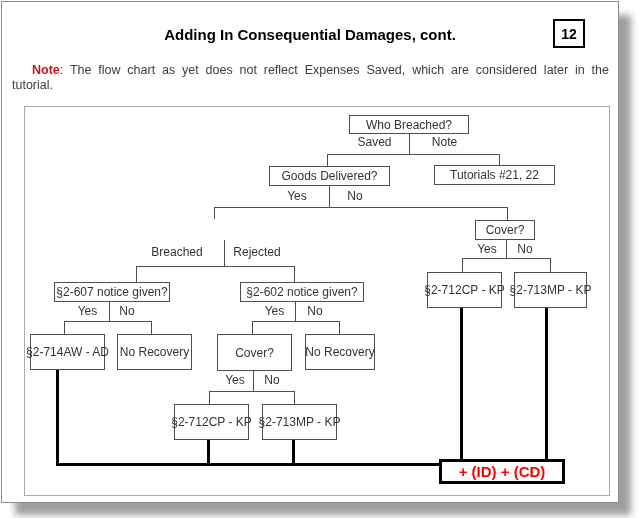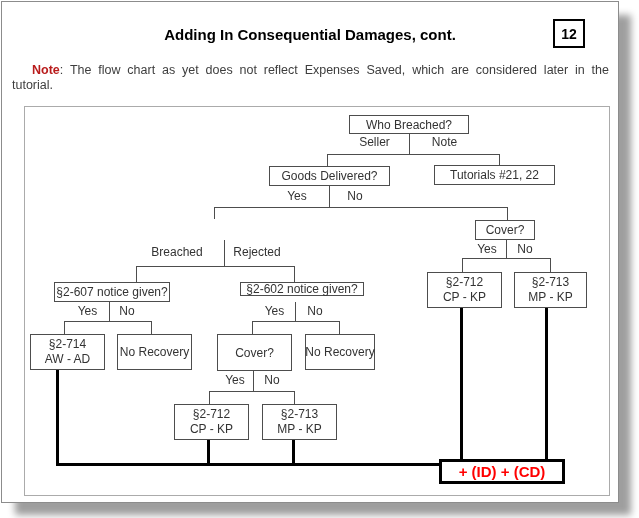--- a/index.html
+++ b/index.html
@@ -13,21 +13,21 @@
     font-size:14px;font-weight:bold;color:#000;}
   .note{position:absolute;left:10px;top:61px;width:597px;font-size:12.5px;
     color:#3d3d3d;line-height:15px;}
   .note .l1{text-align:justify;text-align-last:justify;}
   .note b{color:#b91c1c;padding-left:20px;}
   .fc-border{position:absolute;left:22px;top:104px;width:584px;height:388px;
     border:1px solid #ababab;}
   .fb{position:absolute;box-sizing:border-box;border:1px solid #4d4d4d;background:#fff;
     color:#333;font-size:12px;display:flex;align-items:center;justify-content:center;
     text-align:center;white-space:nowrap;}
-  .fb.two{flex-direction:column;line-height:15px;}
+  .fb.two{flex-direction:row;line-height:15px;}
   .fb.result{border:3px solid #000;font-weight:bold;font-size:15px;}
   .lbl{position:absolute;font-size:12px;color:#333;height:15px;line-height:15px;
     text-align:center;white-space:nowrap;}
   .ln{position:absolute;background:#4d4d4d;}
   .tk{position:absolute;background:#000;}
 </style>
 </head>
 <body>
 
 <div class="page">
@@ -78,21 +78,21 @@
   <div class="tk" style="left:290px;top:438px;width:3px;height:26px"></div>
   <div class="tk" style="left:55px;top:461px;width:382px;height:3px"></div>
   <div class="tk" style="left:458px;top:306px;width:3px;height:151px"></div>
   <div class="tk" style="left:543px;top:306px;width:3px;height:151px"></div>
 
   <div class="fb" style="left:347px;top:113px;width:120px;height:19px">Who Breached?</div>
   <div class="fb" style="left:267px;top:164px;width:121px;height:20px">Goods Delivered?</div>
   <div class="fb" style="left:432px;top:163px;width:121px;height:20px">Tutorials #21, 22</div>
   <div class="fb" style="left:473px;top:218px;width:60px;height:20px">Cover?</div>
   <div class="fb" style="left:52px;top:280px;width:116px;height:20px">§2-607 notice given?</div>
-  <div class="fb" style="left:238px;top:280px;width:124px;height:14px">§2-602 notice given?</div>
+  <div class="fb" style="left:238px;top:280px;width:124px;height:20px">§2-602 notice given?</div>
   <div class="fb two" style="left:425px;top:270px;width:75px;height:36px">
     <span>§2-712</span>
     <span>CP - KP</span>
   </div>
   <div class="fb two" style="left:512px;top:270px;width:73px;height:36px">
     <span>§2-713</span>
     <span>MP - KP</span>
   </div>
   <div class="fb two" style="left:28px;top:332px;width:75px;height:36px">
     <span>§2-714</span>
@@ -104,21 +104,21 @@
   <div class="fb two" style="left:172px;top:402px;width:75px;height:36px">
     <span>§2-712</span>
     <span>CP - KP</span>
   </div>
   <div class="fb two" style="left:260px;top:402px;width:75px;height:36px">
     <span>§2-713</span>
     <span>MP - KP</span>
   </div>
   <div class="fb result" style="left:437px;top:457px;width:126px;height:25px;color:#ff0000">+ (ID) + (CD)</div>
 
-  <div class="lbl" style="left:345px;top:133px;width:55px">Seller</div>
+  <div class="lbl" style="left:345px;top:133px;width:55px">Saved</div>
   <div class="lbl" style="left:415px;top:133px;width:55px">Note</div>
   <div class="lbl" style="left:275px;top:187px;width:40px">Yes</div>
   <div class="lbl" style="left:333px;top:187px;width:40px">No</div>
   <div class="lbl" style="left:140px;top:243px;width:70px">Breached</div>
   <div class="lbl" style="left:220px;top:243px;width:70px">Rejected</div>
   <div class="lbl" style="left:68px;top:302px;width:35px">Yes</div>
   <div class="lbl" style="left:110px;top:302px;width:30px">No</div>
   <div class="lbl" style="left:255px;top:302px;width:35px">Yes</div>
   <div class="lbl" style="left:298px;top:302px;width:30px">No</div>
   <div class="lbl" style="left:468px;top:240px;width:34px">Yes</div>

